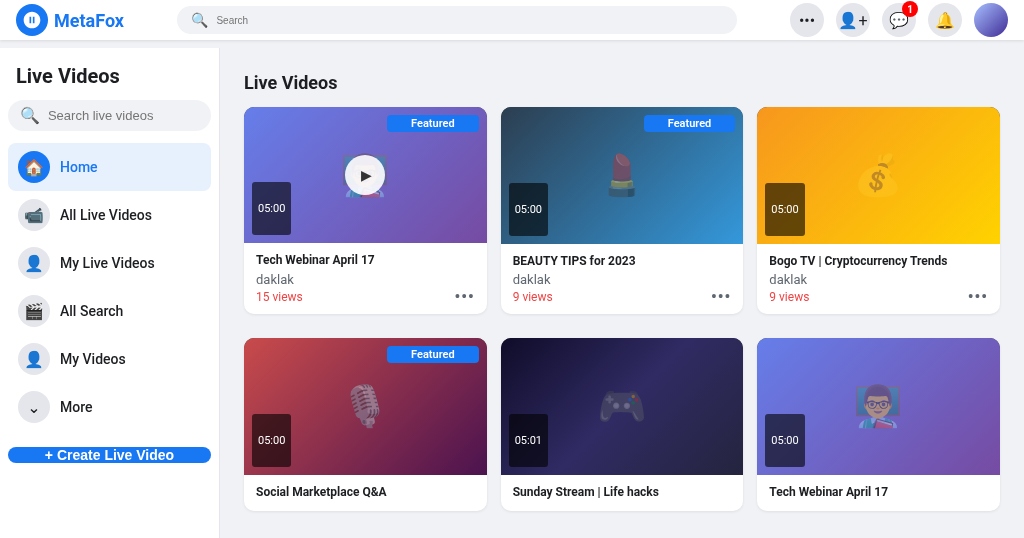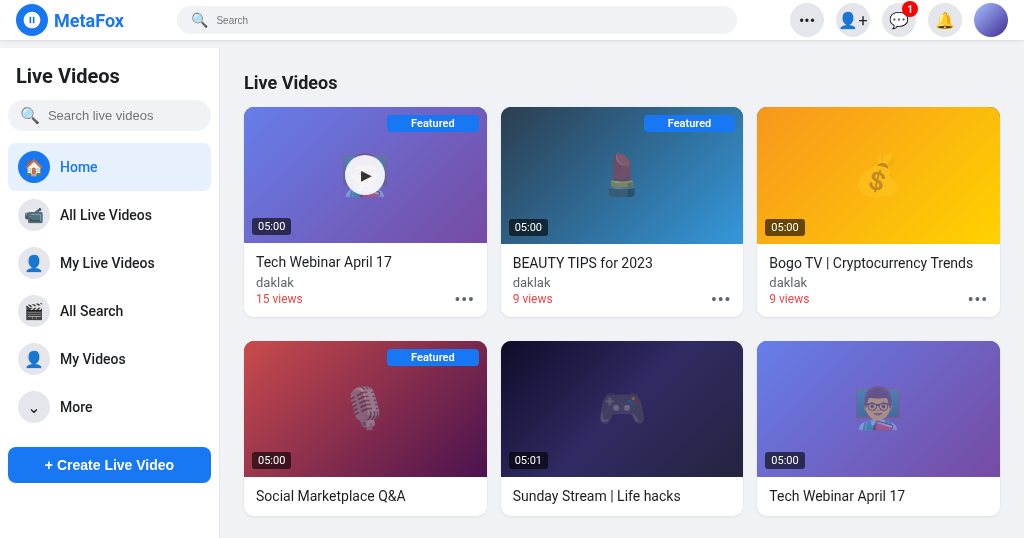--- a/index.html
+++ b/index.html
@@ -58,21 +58,21 @@
     }
     .sidebar-item.active { background: #e7f0fd; color: #1877f2; }
     .sidebar-item .item-icon {
       width: 32px; height: 32px; border-radius: 50%; background: #e4e6eb;
       display: flex; align-items: center; justify-content: center; font-size: 16px; flex-shrink: 0;
     }
     .sidebar-item.active .item-icon { background: #1877f2; color: white; }
     .create-btn {
       display: flex; align-items: center; justify-content: center; gap: 8px;
       background: #1877f2; color: white; border: none; border-radius: 8px;
-      padding: 10px; font-size: 14px; font-weight: 600; cursor: pointer;
+      font-size: 14px; font-weight: 600; cursor: pointer;
       width: 100%; margin-top: 16px;
     }
 
     
     .main { margin-left: 220px; flex: 1; padding: 20px 24px; overflow-y: auto; height: calc(100vh - 48px); }
 
     
     .section-title { font-size: 18px; font-weight: 700; margin-bottom: 14px; margin-top: 4px; }
 
     .video-grid { display: grid; grid-template-columns: repeat(3, 1fr); gap: 14px; margin-bottom: 24px; }
@@ -85,31 +85,31 @@
     .video-thumb .thumb-bg {
       position: absolute; top: 0; left: 0; right: 0; bottom: 0;
     }
     .video-thumb .badge-featured {
       position: absolute; top: 8px; right: 8px; background: #1877f2;
       color: white; font-size: 11px; font-weight: 600; padding: 2px 24px;
       border-radius: 4px;
     }
     .video-thumb .duration {
       position: absolute; bottom: 8px; left: 8px; background: rgba(0,0,0,0.6);
-      color: white; font-size: 11px; padding: 2px 6px; border-radius: 3px;
+      color: white; font-size: 11px; padding: 20px 6px; border-radius: 3px;
     }
     .play-btn {
       position: absolute; top: 50%; left: 50%; transform: translate(-50%,-50%);
       width: 40px; height: 40px; background: rgba(255,255,255,0.9); border-radius: 50%;
       display: flex; align-items: center; justify-content: center;
     }
     .play-btn::after { content: '▶'; font-size: 14px; color: #333; margin-left: 2px; }
 
     .video-info { padding: 10px 12px 8px; }
-    .video-title { font-size: 14px; font-weight: 400; margin-bottom: 3px; line-height: 1.3; }
+    .video-title { font-size: 12px; font-weight: 700; margin-bottom: 3px; line-height: 1.3; }
     .video-meta { display: flex; align-items: center; justify-content: space-between; }
     .video-author { font-size: 13px; color: #606770; }
     .video-views { font-size: 12px; color: #ef4444; }
     .more-icon { color: #606770; font-size: 16px; cursor: pointer; }
 
     
     .thumb-1 { background: linear-gradient(135deg, #667eea 0%, #764ba2 100%); }
     .thumb-2 { background: linear-gradient(135deg, #2c3e50 0%, #3498db 100%); }
     .thumb-3 { background: linear-gradient(135deg, #f7971e 0%, #ffd200 100%); }
     .thumb-4 { background: linear-gradient(135deg, #c94b4b 0%, #4b134f 100%); }

